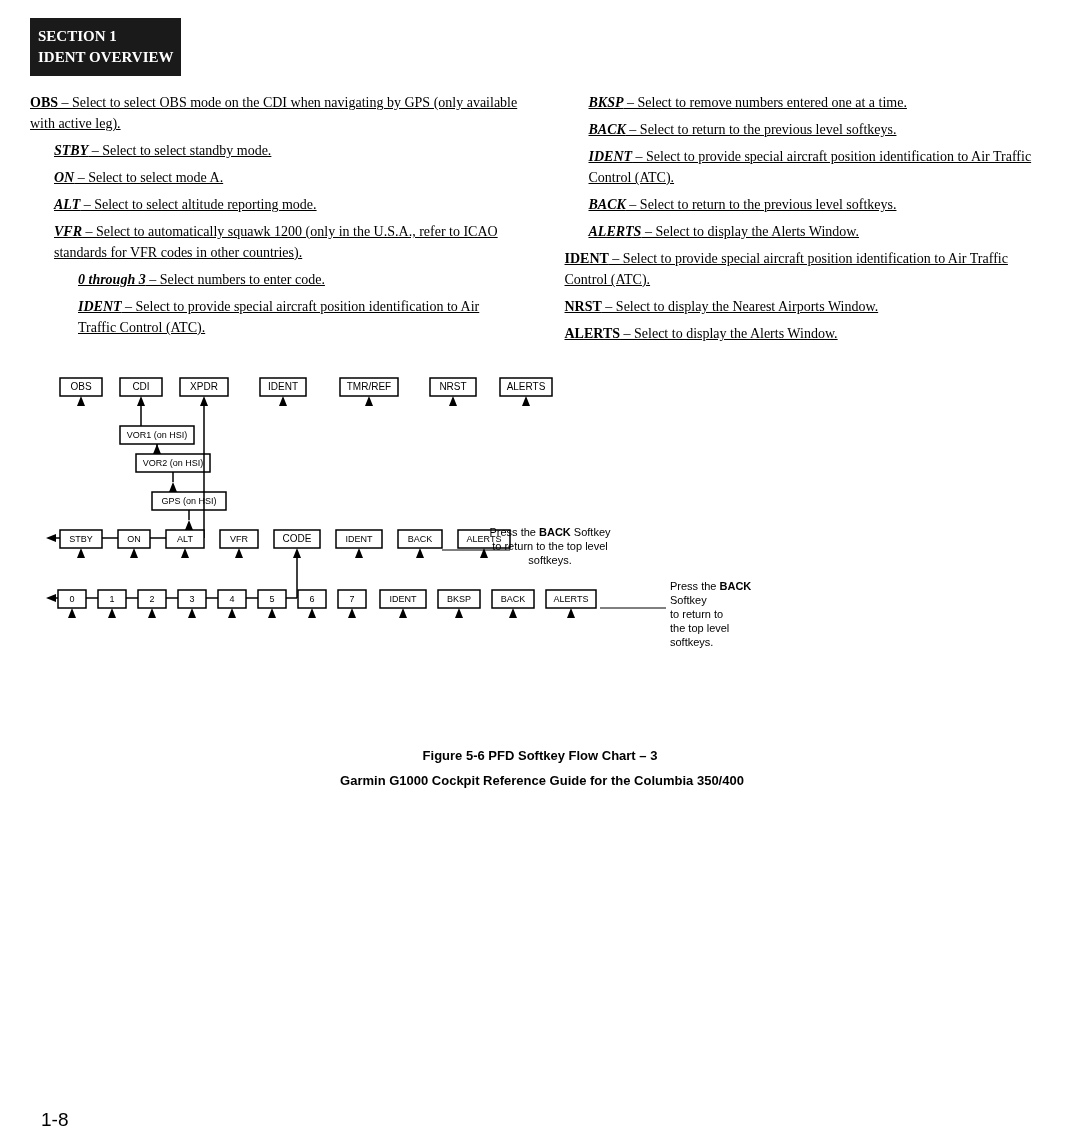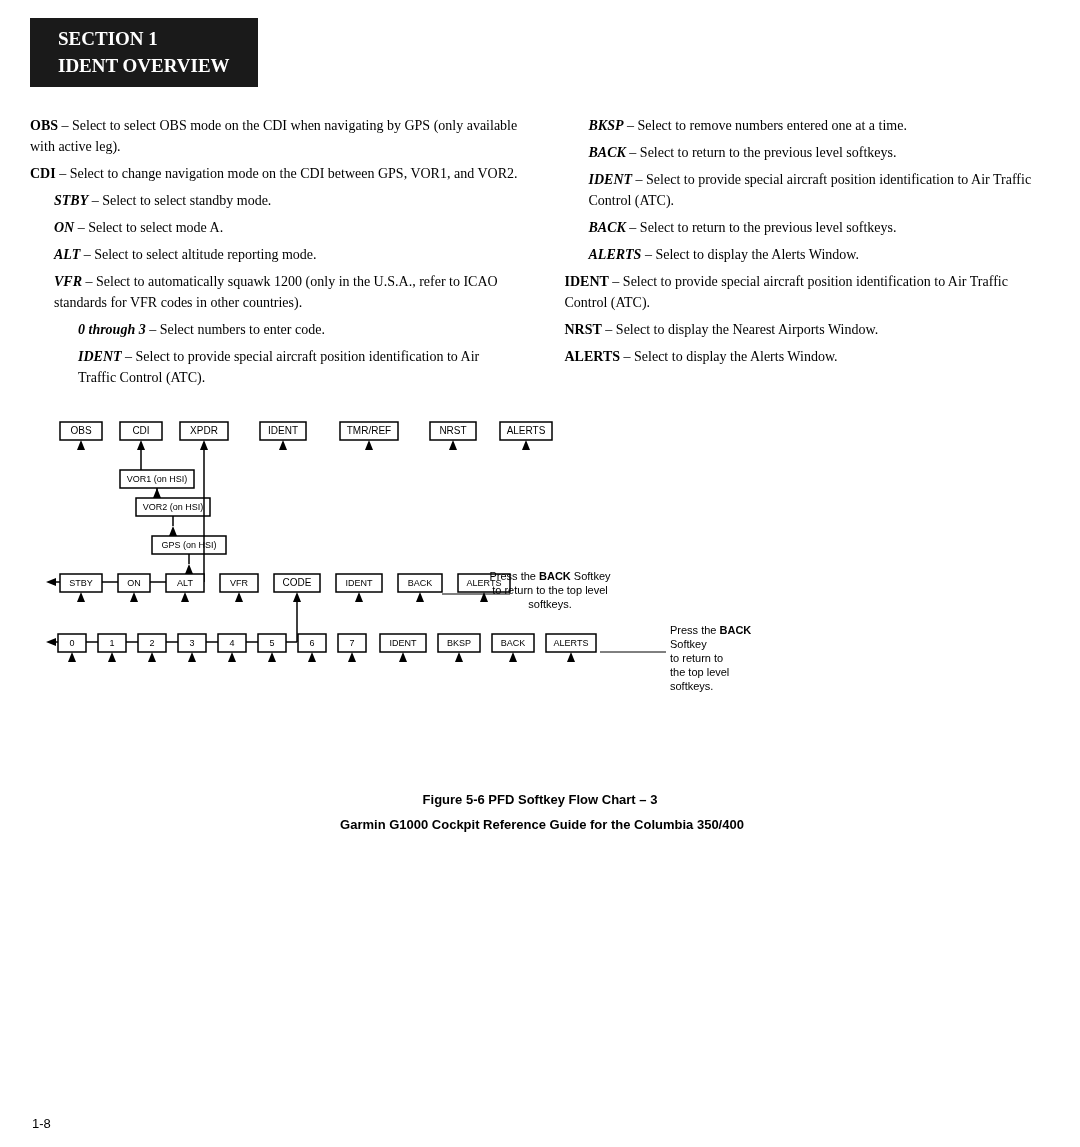--- a/index.html
+++ b/index.html
@@ -10,32 +10,33 @@
       color: #000;
       width: 1080px;
       min-height: 1147px;
       position: relative;
     }
 
     
     .section-header {
       background: #1a1a1a;
       color: #fff;
-      padding: 8px 28px;
+      padding: 8px 8px;
       display: inline-block;
-      margin: 18px 0 12px 30px;
-      font-weight: bold;
-      font-size: 19px;
+      margin: 18px 0 0 30px;
+      font-weight: bold;
+      font-size: 15px;
       line-height: 1.4;
     }
 
     .content-area {
       display: flex;
       padding: 16px 26px 0 30px;
       gap: 45px;
+      text-decoration: underline;
     }
 
     .left-col {
       flex: 1;
       min-width: 0;
     }
 
     .right-col {
       flex: 1;
       min-width: 0;
@@ -75,23 +76,23 @@
     .page-footer {
       text-align: center;
       font-size: 13px;
       font-family: Arial, sans-serif;
       font-weight: bold;
       padding: 10px 0 16px 4px;
     }
 
     .page-number {
       position: absolute;
-      left: 32px;
+      left: 41px;
       bottom: 16px;
-      font-size: 13px;
+      font-size: 19px;
       font-family: Arial, sans-serif;
     }
 
     
     .chart-svg {
       display: block;
       margin: 0 auto;
     }
   </style>
 </head>
@@ -104,23 +105,20 @@
   <div>SECTION 1</div>
   <div>IDENT OVERVIEW</div>
 </div>
 
 
 <div class="content-area">
 
   <div class="left-col">
     <div class="text-block">
       <span class="term">OBS</span> – Select to select OBS mode on the CDI when navigating by GPS (only available with active leg).
-    </div>
-    <div class="text-block">
-      <span class="term">CDI</span> – Select to change navigation mode on the CDI between GPS, VOR1, and VOR2.
     </div>
     <div class="text-block indent1">
       <span class="term-italic">STBY</span> – Select to select standby mode.
     </div>
     <div class="text-block indent1">
       <span class="term-italic">ON</span> – Select to select mode A.
     </div>
     <div class="text-block indent1">
       <span class="term-italic">ALT</span> – Select to select altitude reporting mode.
     </div>

